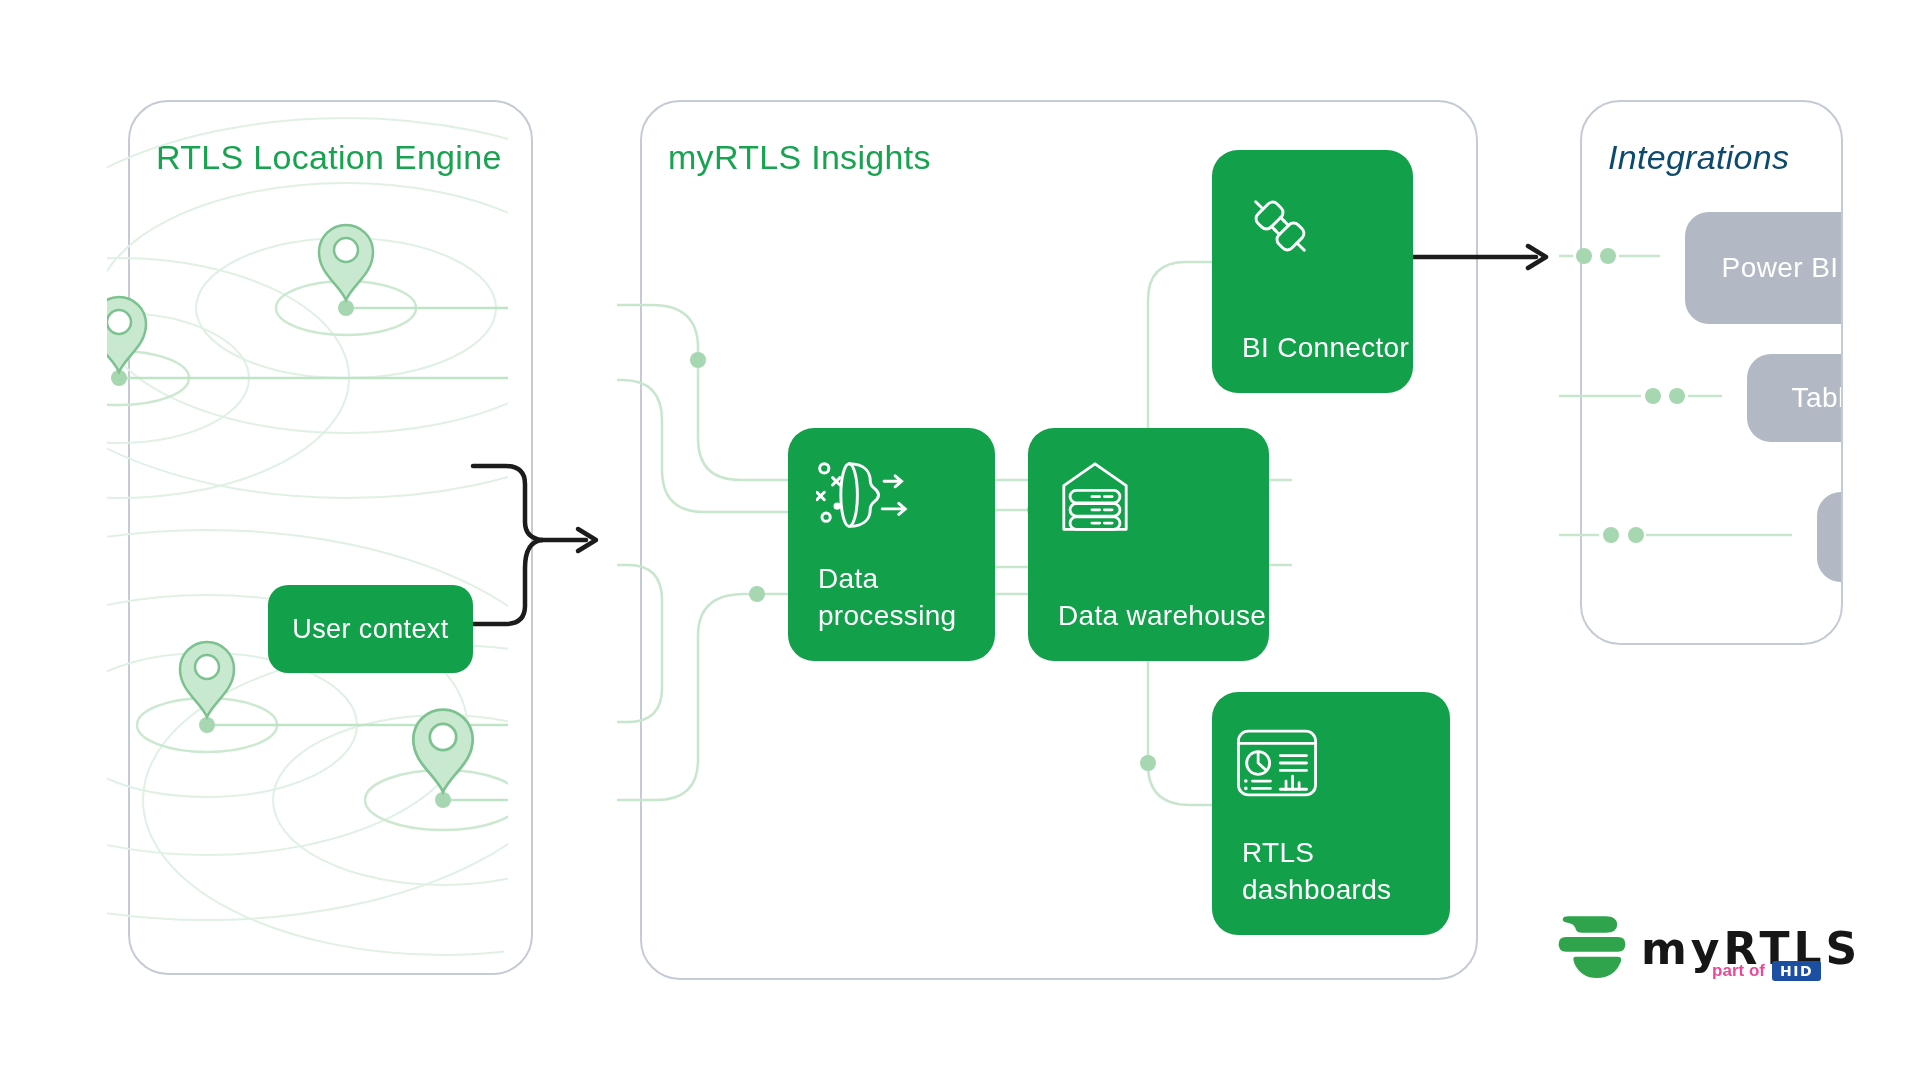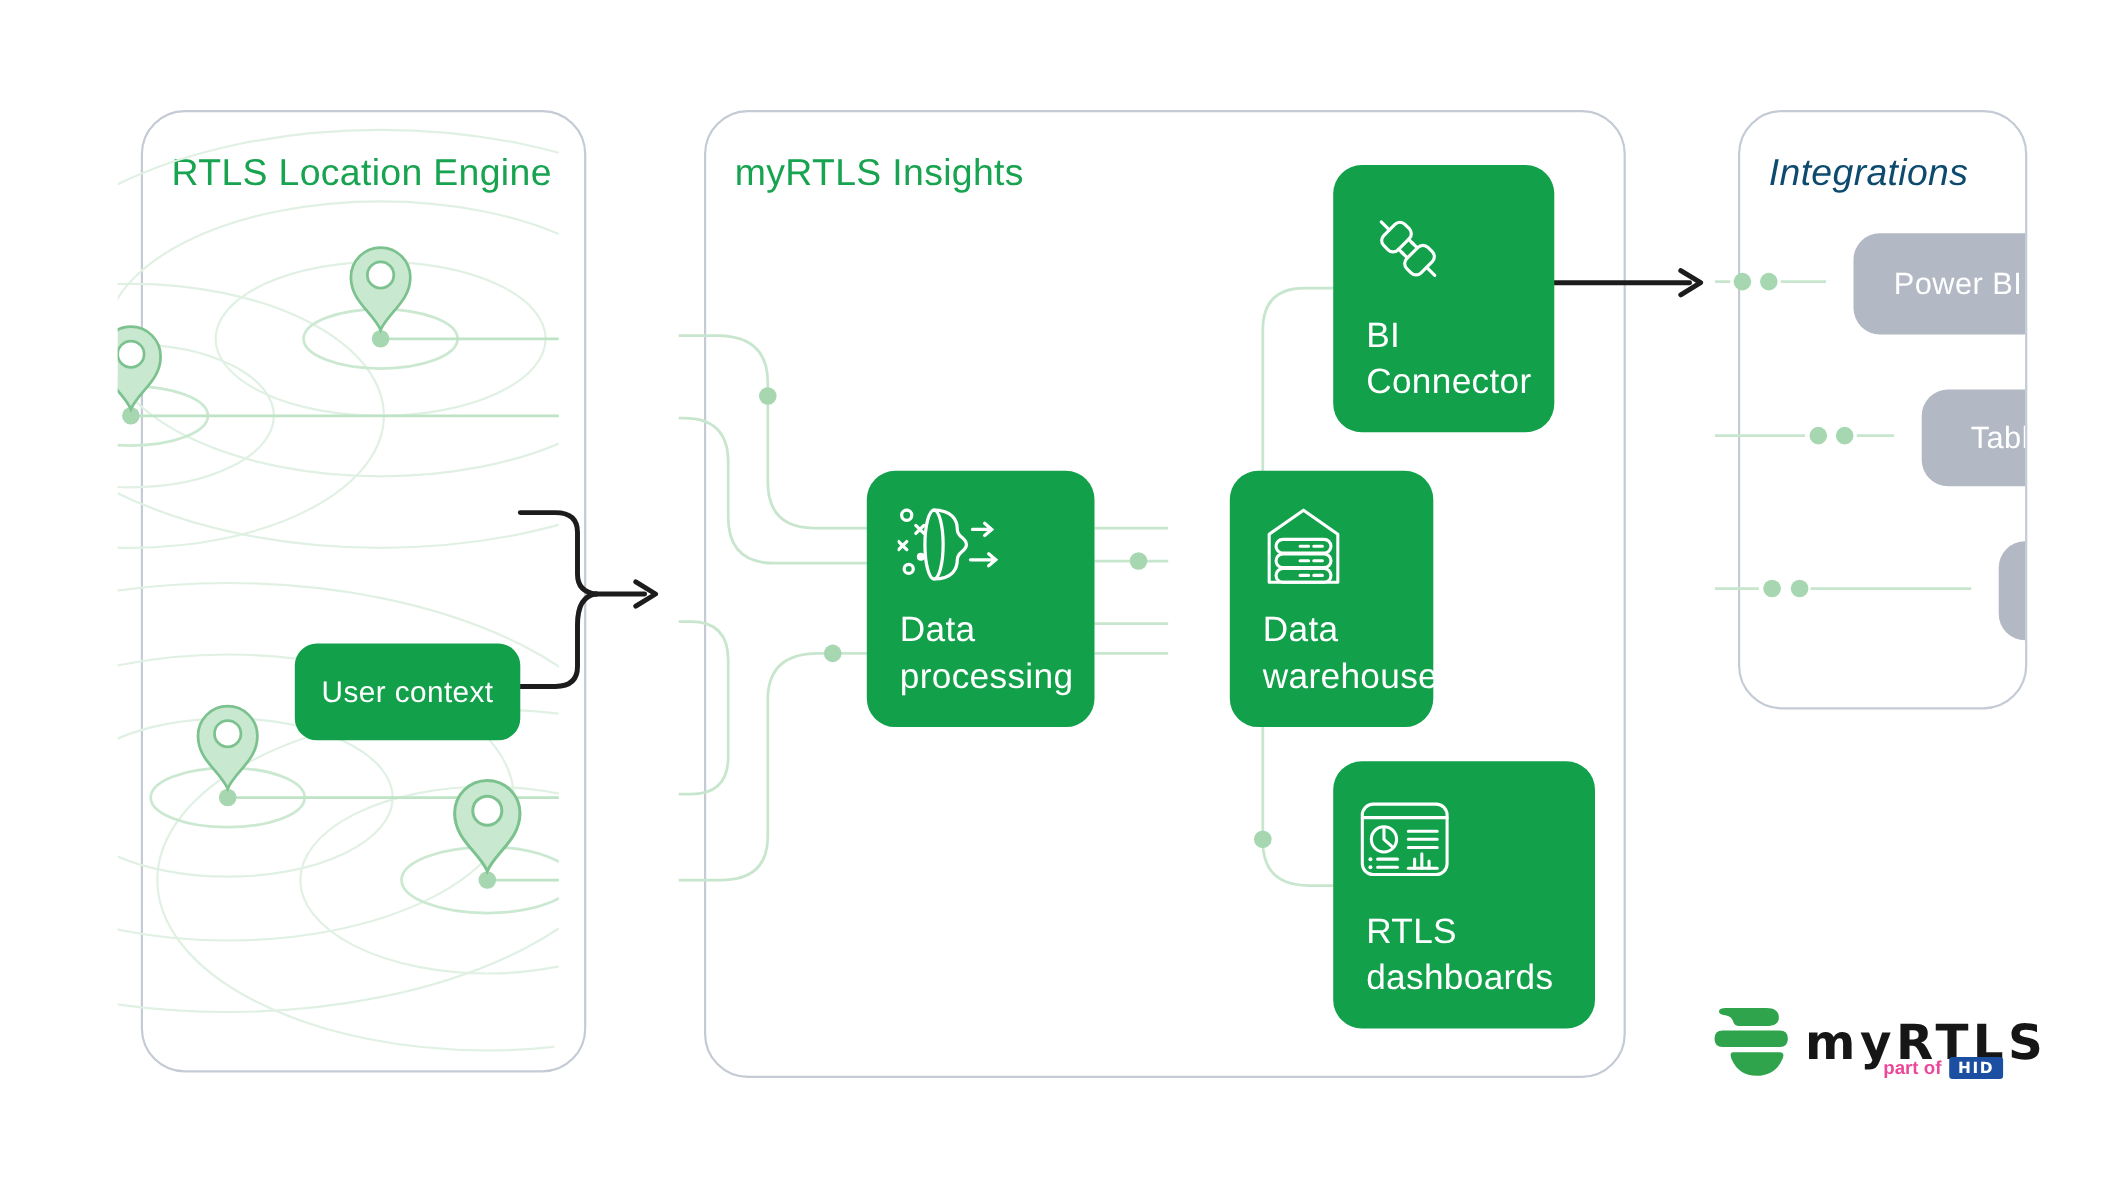--- a/index.html
+++ b/index.html
@@ -26,35 +26,35 @@
     position:absolute;z-index:4;background:#12A04B;border-radius:20px;color:#ffffff;
     display:flex;align-items:center;justify-content:center;font-size:27px;letter-spacing:.4px;
   }
   #btn-location{left:250px;top:427px;width:223px;height:78px;}
   #btn-user{left:268px;top:585px;width:205px;height:88px;}
   .node{
     position:absolute;z-index:4;background:#12A04B;border-radius:26px;color:#ffffff;
     box-sizing:border-box;padding:30px 26px 26px 30px;
   }
   #node-dp{left:788px;top:428px;width:207px;height:233px;}
-  #node-dw{left:1118px;top:428px;width:185px;height:233px;}
+  #node-dw{left:1028px;top:428px;width:241px;height:233px;}
   #node-bi{left:1212px;top:150px;width:201px;height:243px;}
   #node-db{left:1212px;top:692px;width:238px;height:243px;}
   .node-label{
-    position:absolute;left:30px;bottom:26px;font-size:32px;line-height:1.32;letter-spacing:.3px;
+    position:absolute;left:30px;bottom:26px;font-size:28px;line-height:1.32;letter-spacing:.3px;
   }
   .node-icon{position:absolute;left:28px;top:28px;}
   #node-bi .node-icon{top:36px;}
   #node-db .node-icon{top:36px;left:24px;}
   .chip{
     position:absolute;background:#B2B9C4;border-radius:24px;color:#ffffff;
     display:flex;align-items:center;justify-content:center;font-size:28px;letter-spacing:.4px;
     z-index:2;
   }
-  #chip-powerbi{left:103px;top:110px;width:190px;height:92px;}
+  #chip-powerbi{left:103px;top:110px;width:190px;height:112px;}
   #chip-tableau{left:165px;top:252px;width:190px;height:88px;}
   #chip-third{left:235px;top:390px;width:190px;height:90px;}
   .logo{position:absolute;left:1557px;top:905px;width:270px;height:90px;z-index:4;}
   .logo-mark{position:absolute;left:0;top:8px;}
   .logo-word{
     position:absolute;left:84px;top:18px;font-size:44px;font-weight:bold;color:#161616;
     letter-spacing:4px;font-family:"DejaVu Sans", sans-serif;
   }
   .logo-sub{
     position:absolute;right:6px;top:56px;display:flex;align-items:center;gap:7px;

